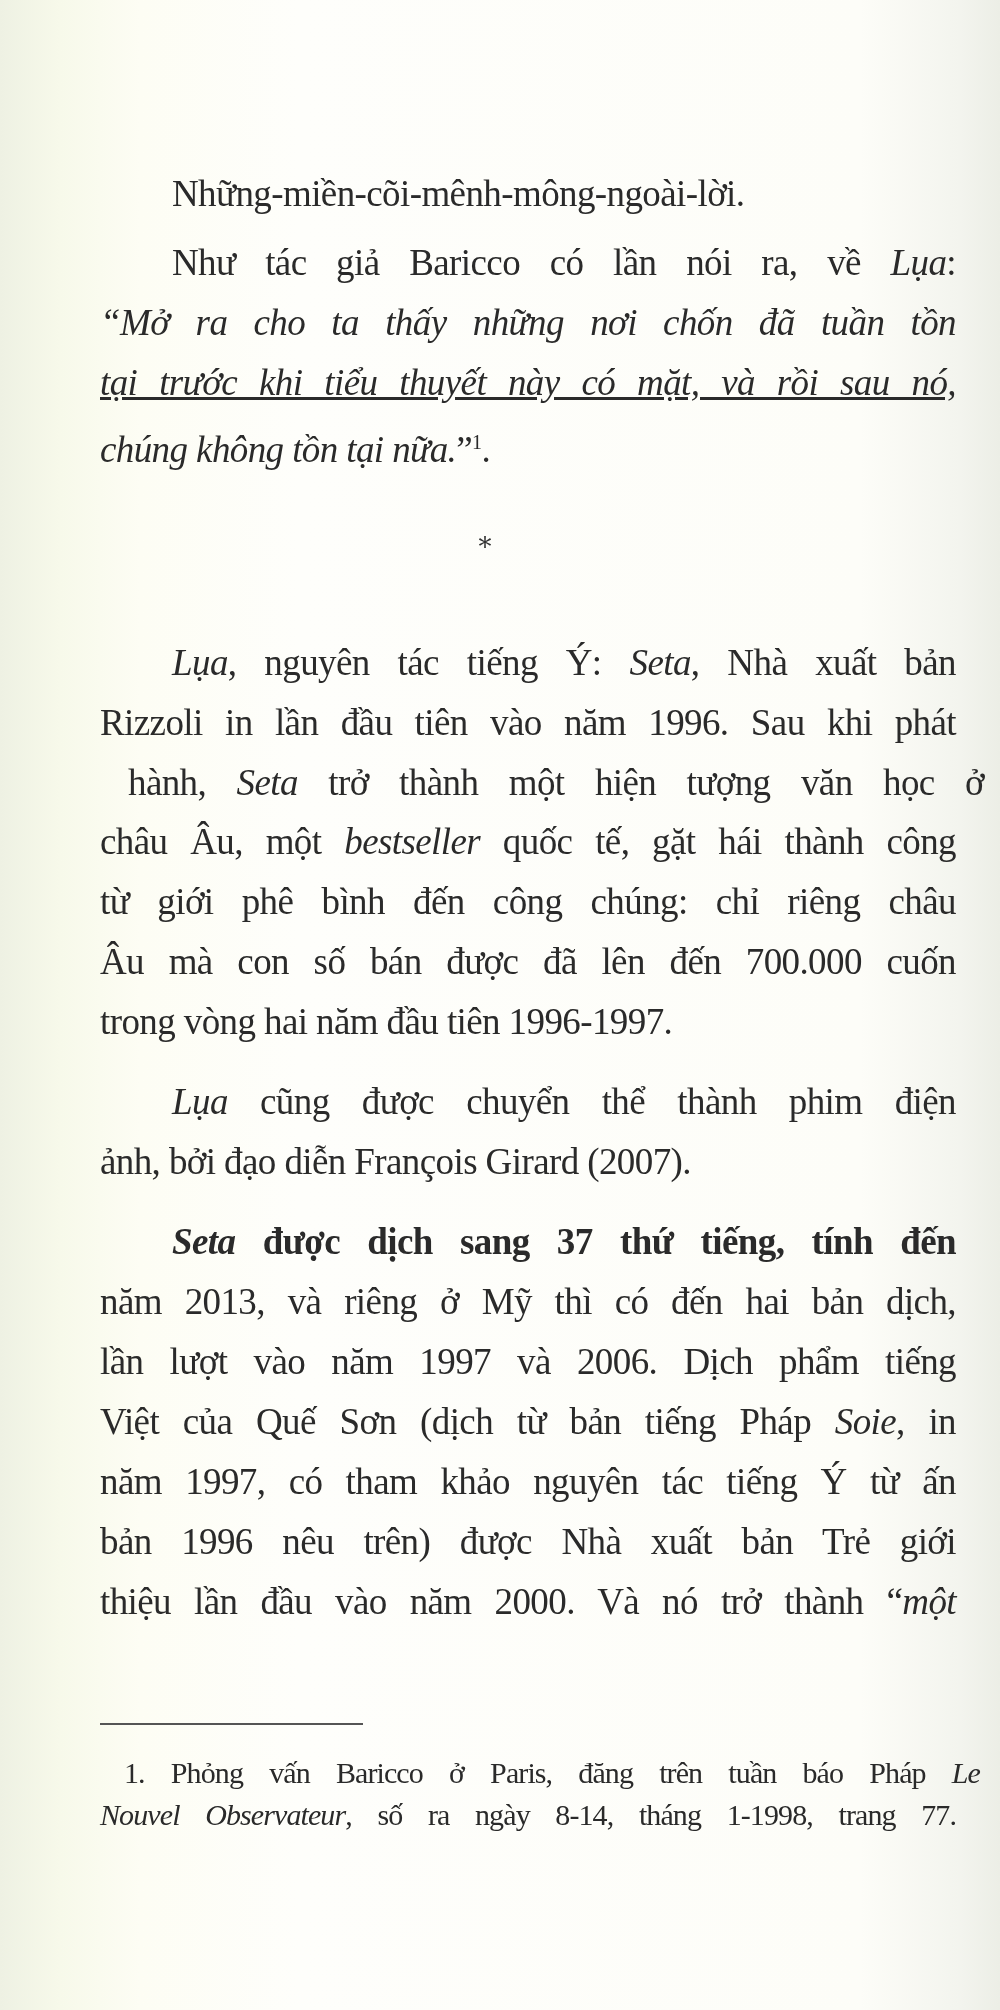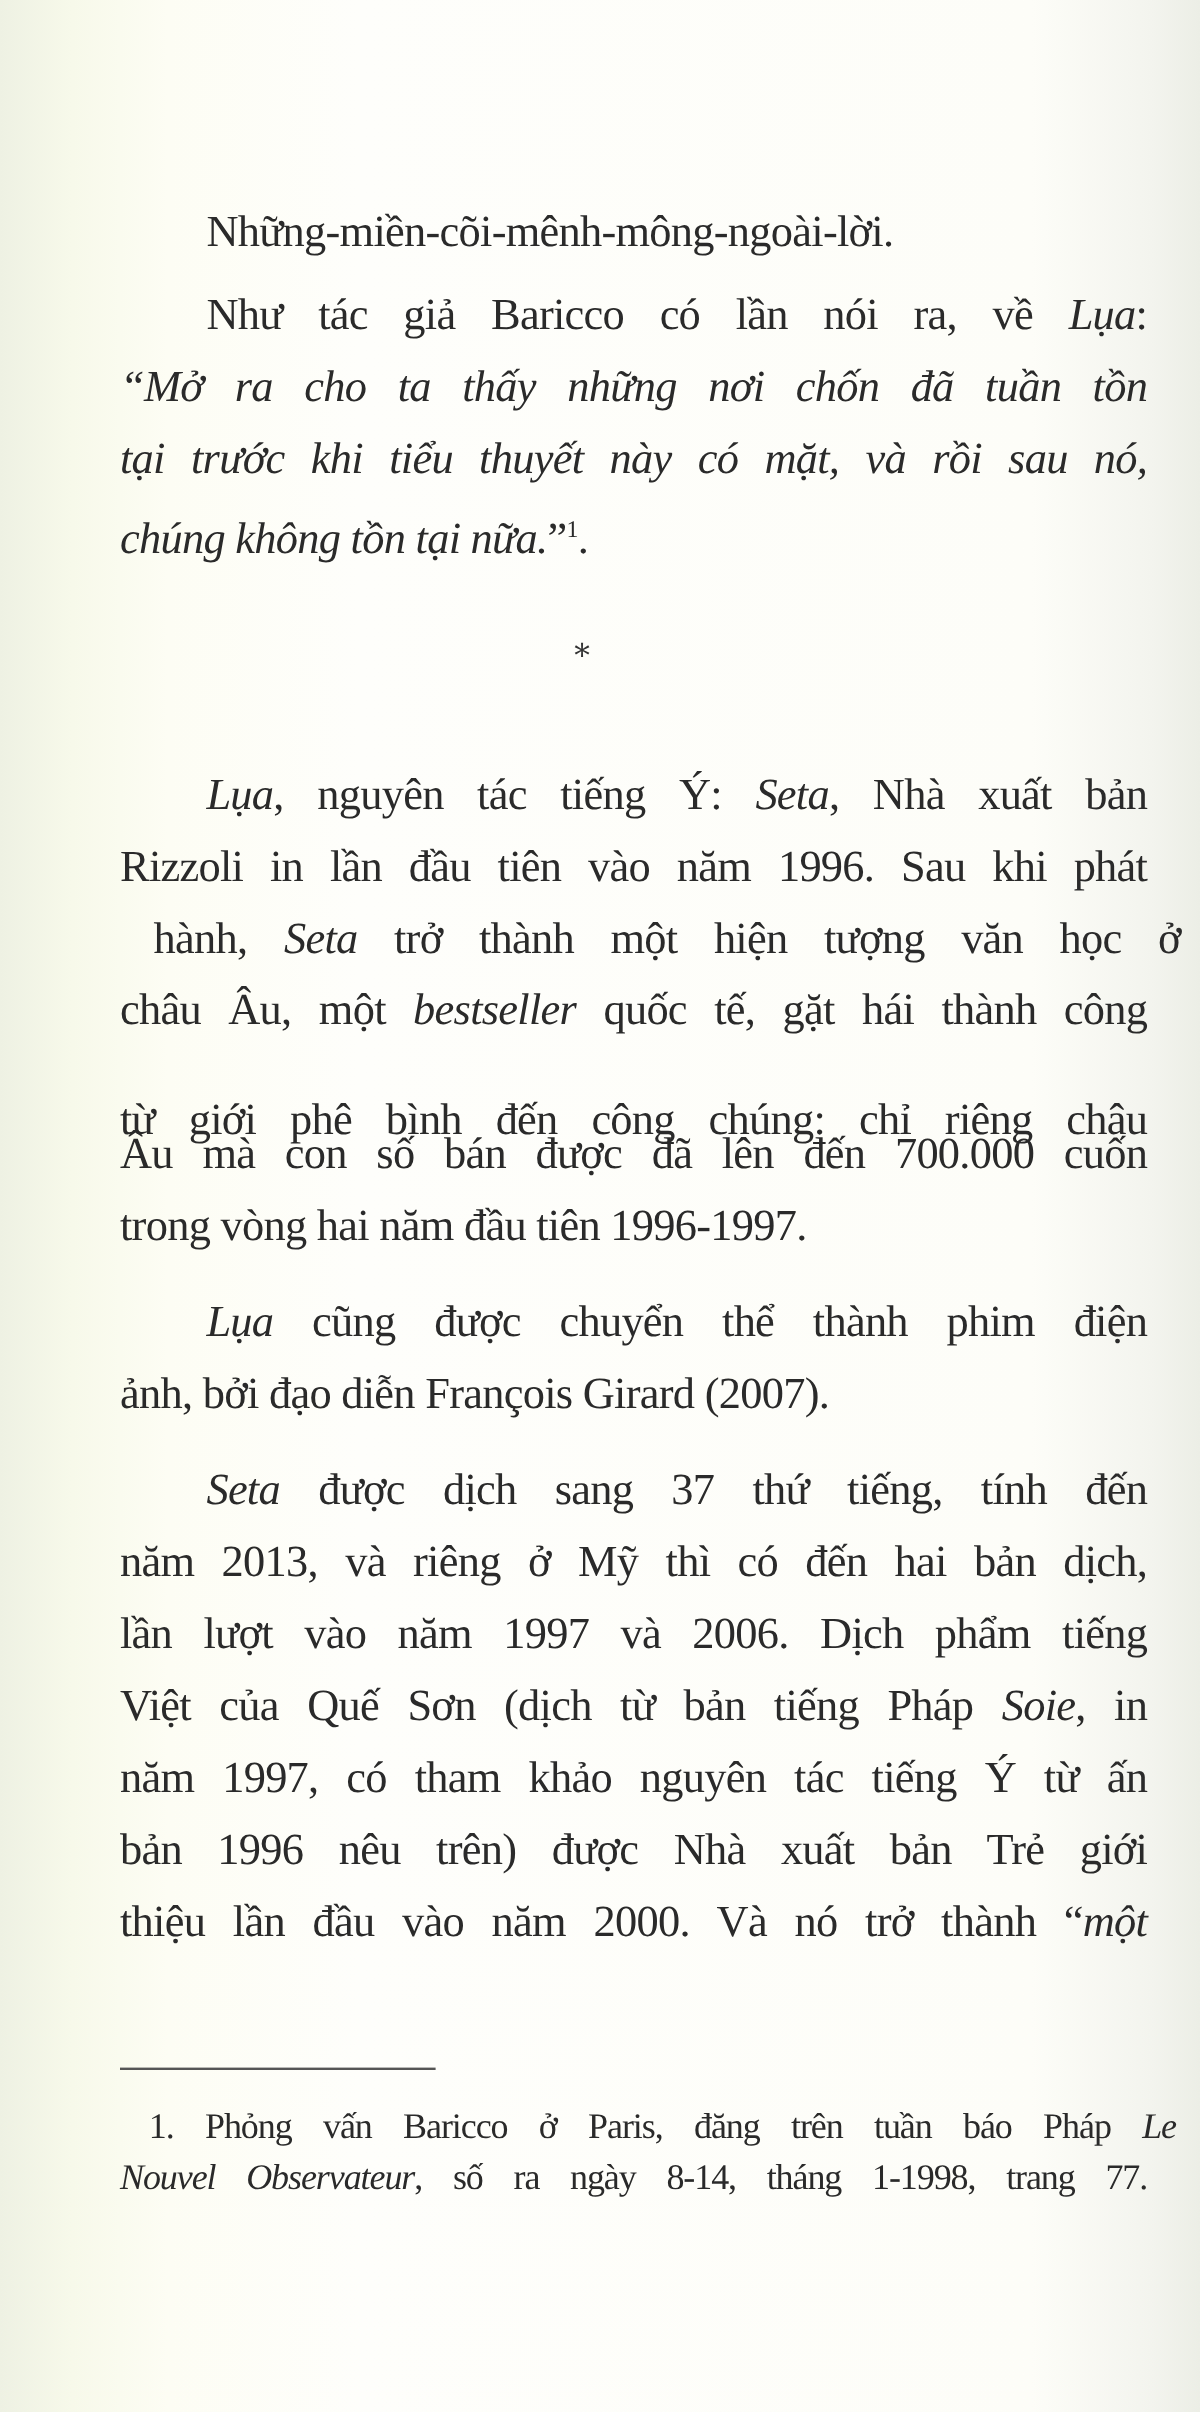--- a/index.html
+++ b/index.html
@@ -71,37 +71,37 @@
     }
   </style>
 </head>
 <body>
 
 <div class="page">
 
   <div class="line indent" style="top:168px;"><span>Những-miền-cõi-mênh-mông-ngoài-lời.</span></div>
   <div class="line indent justify" style="top:237px;"><span>Như tác giả Baricco có lần nói ra, về </span><i>Lụa</i><span>:</span></div>
   <div class="line justify" style="top:297px;"><i>“Mở ra cho ta thấy những nơi chốn đã tuần tồn</i></div>
-  <div class="line justify" style="top:357px;"><i>tại trước khi tiểu thuyết này có mặt, và rồi sau nó,</i></div>
+  <div class="line justify" style="top:357px;text-decoration:underline;"><i>tại trước khi tiểu thuyết này có mặt, và rồi sau nó,</i></div>
   <div class="line" style="top:424px;"><i>chúng không tồn tại nữa.</i><span>”</span><sup>1</sup><span>.</span></div>
 
   <div class="star">*</div>
 
   <div class="line indent justify" style="top:637px;"><i>Lụa</i><span>, nguyên tác tiếng Ý: </span><i>Seta</i><span>, Nhà xuất bản</span></div>
   <div class="line justify" style="top:697px;"><span>Rizzoli in lần đầu tiên vào năm 1996. Sau khi phát</span></div>
   <div class="line justify" style="top:757px;margin-left:28px;"><span>hành, </span><i>Seta</i><span> trở thành một hiện tượng văn học ở</span></div>
   <div class="line justify" style="top:816px;"><span>châu Âu, một </span><i>bestseller</i><span> quốc tế, gặt hái thành công</span></div>
-  <div class="line justify" style="top:908px;"><span>từ giới phê bình đến công chúng: chỉ riêng châu</span></div>
+  <div class="line justify" style="top:876px;"><span>từ giới phê bình đến công chúng: chỉ riêng châu</span></div>
   <div class="line justify" style="top:936px;"><span>Âu mà con số bán được đã lên đến 700.000 cuốn</span></div>
   <div class="line" style="top:996px;"><span>trong vòng hai năm đầu tiên 1996-1997.</span></div>
 
   <div class="line indent justify" style="top:1076px;"><i>Lụa</i><span> cũng được chuyển thể thành phim điện</span></div>
   <div class="line" style="top:1136px;"><span>ảnh, bởi đạo diễn François Girard (2007).</span></div>
 
-  <div class="line indent justify" style="top:1216px;"><i>Seta</i><span> được dịch sang 37 thứ tiếng, tính đến</span></div>
+  <div class="line indent justify" style="top:1216px;font-weight:bold;"><i>Seta</i><span> được dịch sang 37 thứ tiếng, tính đến</span></div>
   <div class="line justify" style="top:1276px;"><span>năm 2013, và riêng ở Mỹ thì có đến hai bản dịch,</span></div>
   <div class="line justify" style="top:1336px;"><span>lần lượt vào năm 1997 và 2006. Dịch phẩm tiếng</span></div>
   <div class="line justify" style="top:1396px;"><span>Việt của Quế Sơn (dịch từ bản tiếng Pháp </span><i>Soie</i><span>, in</span></div>
   <div class="line justify" style="top:1456px;"><span>năm 1997, có tham khảo nguyên tác tiếng Ý từ ấn</span></div>
   <div class="line justify" style="top:1516px;"><span>bản 1996 nêu trên) được Nhà xuất bản Trẻ giới</span></div>
   <div class="line justify" style="top:1576px;"><span>thiệu lần đầu vào năm 2000. Và nó trở thành “</span><i>một</i></div>
 
   <div class="rule"></div>
   <div class="fn justify" style="top:1752px;margin-left:24px;"><span>1. Phỏng vấn Baricco ở Paris, đăng trên tuần báo Pháp </span><i>Le</i></div>
   <div class="fn justify" style="top:1794px;"><i>Nouvel Observateur</i><span>, số ra ngày 8-14, tháng 1-1998, trang 77.</span></div>

